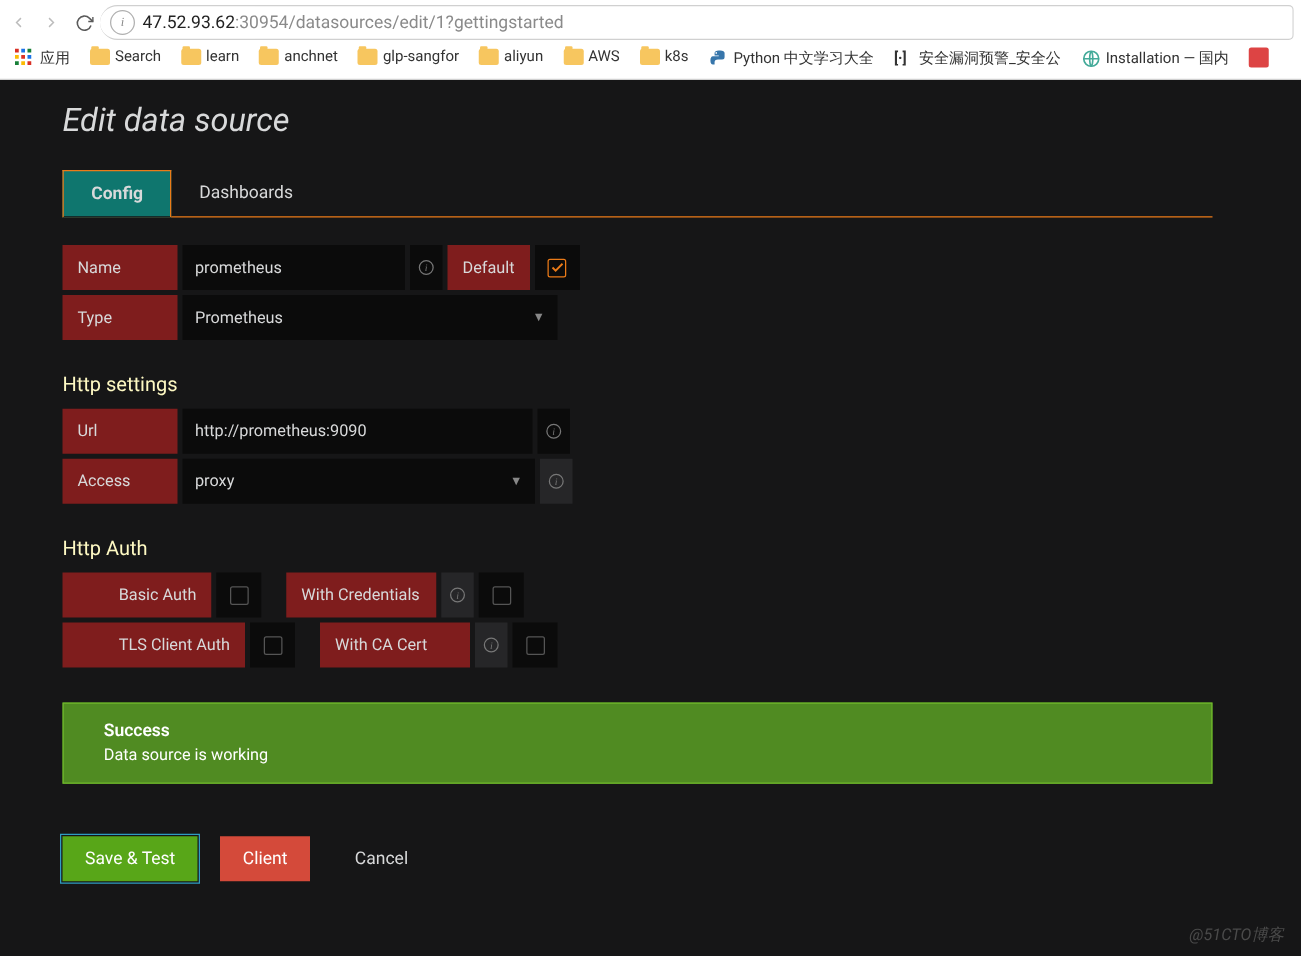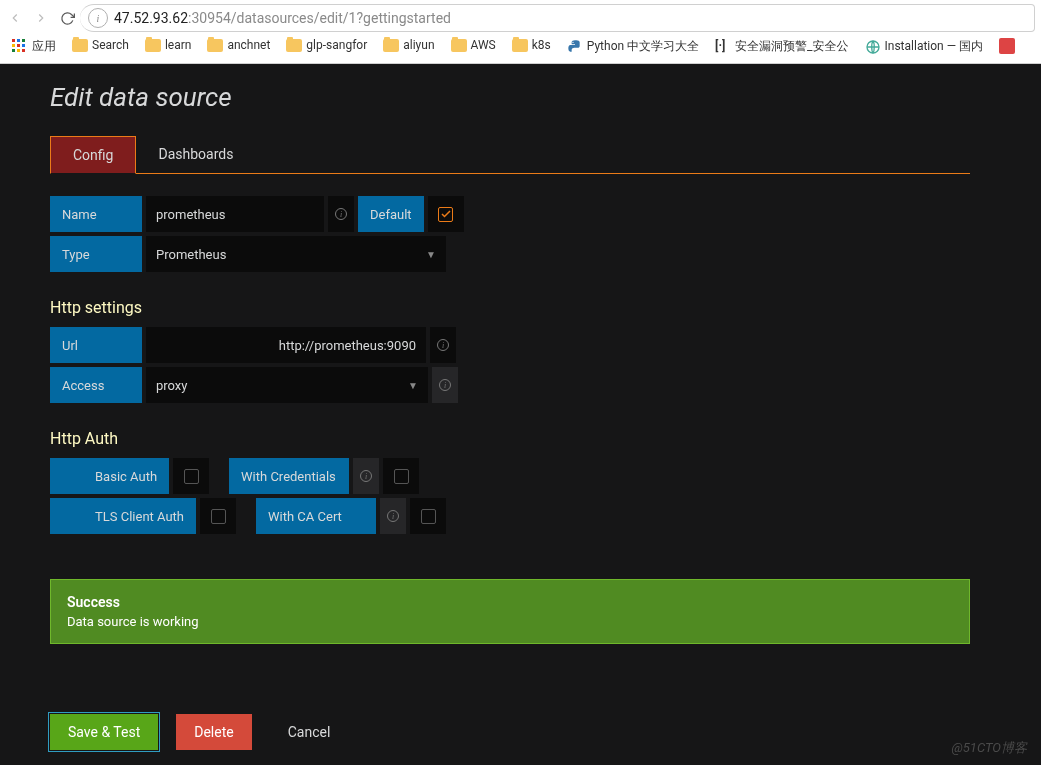--- a/index.html
+++ b/index.html
@@ -20,44 +20,44 @@
   .folder{width:16px;height:13px;background:#f7c65f;border-radius:2px;position:relative;}
   .folder:before{content:"";position:absolute;top:-2px;left:1px;width:6px;height:3px;background:#f7c65f;border-radius:1px 1px 0 0;}
   .apps-ico{width:16px;height:16px;display:grid;grid-template-columns:repeat(3,3px);grid-template-rows:repeat(3,3px);gap:2px;}
   .apps-ico div{background:#555;} .apps-ico div:nth-child(1){background:#d93025}.apps-ico div:nth-child(2){background:#1a73e8}.apps-ico div:nth-child(3){background:#188038}.apps-ico div:nth-child(4){background:#fbbc04}.apps-ico div:nth-child(5){background:#d93025}.apps-ico div:nth-child(6){background:#1a73e8}.apps-ico div:nth-child(7){background:#188038}.apps-ico div:nth-child(8){background:#fbbc04}.apps-ico div:nth-child(9){background:#d93025}
 
   
   .page { background:#161617; color:#d8d9da; padding: 18px 0 20px 50px; height:calc(765px - 64px); position:relative;}
   h1.title { font-size:26px; font-style:italic; font-weight:400; color:#d8d9da; margin-bottom:24px;}
   .tabs { display:flex; border-bottom:1px solid #eb7b18; width:920px; }
   .tab { padding:10px 22px; font-size:14px; color:#d8d9da; cursor:pointer; }
-  .tab.active { border:1px solid #eb7b18; border-bottom:1px solid #161617; margin-bottom:-1px; background:#7f1d1d; font-weight:400;}
+  .tab.active { border:1px solid #eb7b18; border-bottom:1px solid #161617; margin-bottom:-1px; background:#0f766e; font-weight:700;}
 
   .form { margin-top:22px; }
   .frow { display:flex; gap:4px; margin-bottom:4px; align-items:stretch; height:36px;}
-  .flabel { background:#0369a1; min-width:92px; padding:0 12px; display:flex; align-items:center; font-size:13px; color:#d8d9da;}
+  .flabel { background:#7f1d1d; min-width:92px; padding:0 12px; display:flex; align-items:center; font-size:13px; color:#d8d9da;}
   .flabel.w2{min-width:100px;padding-left:45px;}
   .finput { background:#0b0b0b; border:none; color:#d8d9da; padding:0 10px; font-size:13px; width:178px; outline:none;}
   .finfo { width:26px; background:#0b0b0b; display:flex;align-items:center;justify-content:center;color:#777;font-size:10px;}
   .finfo.lbl{background:#262628;}
   .fselect { background:#0b0b0b; color:#d8d9da; border:none; padding:0 10px; font-size:13px; width:300px; display:flex;align-items:center;justify-content:space-between;}
   .fselect .caret{color:#888;font-size:10px;}
   .chkbox { width:36px; background:#0b0b0b; display:flex;align-items:center;justify-content:center;}
   .chk { width:15px;height:15px;border:1px solid #555;border-radius:2px;display:flex;align-items:center;justify-content:center;}
   .chk.on{border-color:#eb7b18;}
   .chk.on svg{display:block;} .chk svg{display:none;}
 
   h3.sect { font-size:16px; font-weight:400; color:#fef9c3; margin:26px 0 10px;}
 
-  .alert { width:920px; background:#508b22; border:1px solid #6fb82b; padding:14px 16px; margin-top:45px;}
+  .alert { width:920px; background:#508b22; border:1px solid #6fb82b; padding:14px 32px; margin-top:28px;}
   .alert .at{font-weight:600;font-size:14px;color:#fff;margin-bottom:4px;}
   .alert .am{font-size:13px;color:#fff;}
 
   .btnrow{display:flex;gap:18px;margin-top:42px;align-items:center;}
-  .btn{height:36px;padding:0 18px;border:none;font-size:14px;cursor:pointer;color:#fff;display:flex;align-items:center;margin-top:28px;}
+  .btn{height:36px;padding:0 18px;border:none;font-size:14px;cursor:pointer;color:#fff;display:flex;align-items:center;}
   .btn.save{background:#58a618;outline:1px solid #2f9cc1;outline-offset:1px;}
   .btn.del{background:#d44a3a;}
   .btn.link{background:none;color:#d8d9da;}
 
   .wm{position:absolute;bottom:8px;right:14px;color:#4a4a4a;font-size:13px;font-style:italic;}
   .infoico{width:12px;height:12px;border:1px solid currentColor;border-radius:50%;display:flex;align-items:center;justify-content:center;font-size:8px;font-style:italic;font-family:Georgia;}
 </style>
 </head>
 <body>
 
@@ -179,21 +179,21 @@
       <div class="flabel">Type</div>
       <div class="fselect">
           <span>Prometheus</span>
           <span class="caret">▼</span>
         </div>
     </div>
 
     <h3 class="sect">Http settings</h3>
     <div class="frow">
       <div class="flabel">Url</div>
-      <input class="finput" style="width: 280px; text-align: right;" value="http://prometheus:9090">
+      <input class="finput" style="width: 280px;" value="http://prometheus:9090">
       <div class="finfo">
           <div class="infoico">i</div>
         </div>
     </div>
     <div class="frow">
       <div class="flabel">Access</div>
       <div class="fselect" style="width:282px">
           <span>proxy</span>
           <span class="caret">▼</span>
         </div>
@@ -232,19 +232,19 @@
         </div>
     </div>
 
     <div class="alert">
       <div class="at">Success</div>
       <div class="am">Data source is working</div>
     </div>
 
     <div class="btnrow">
       <button class="btn save">Save &amp; Test</button>
-      <button class="btn del">Delete</button>
+      <button class="btn del">Client</button>
       <button class="btn link">Cancel</button>
     </div>
   </div>
 
   <div class="wm">@51CTO博客</div>
 </div>
 
 </body></html>

